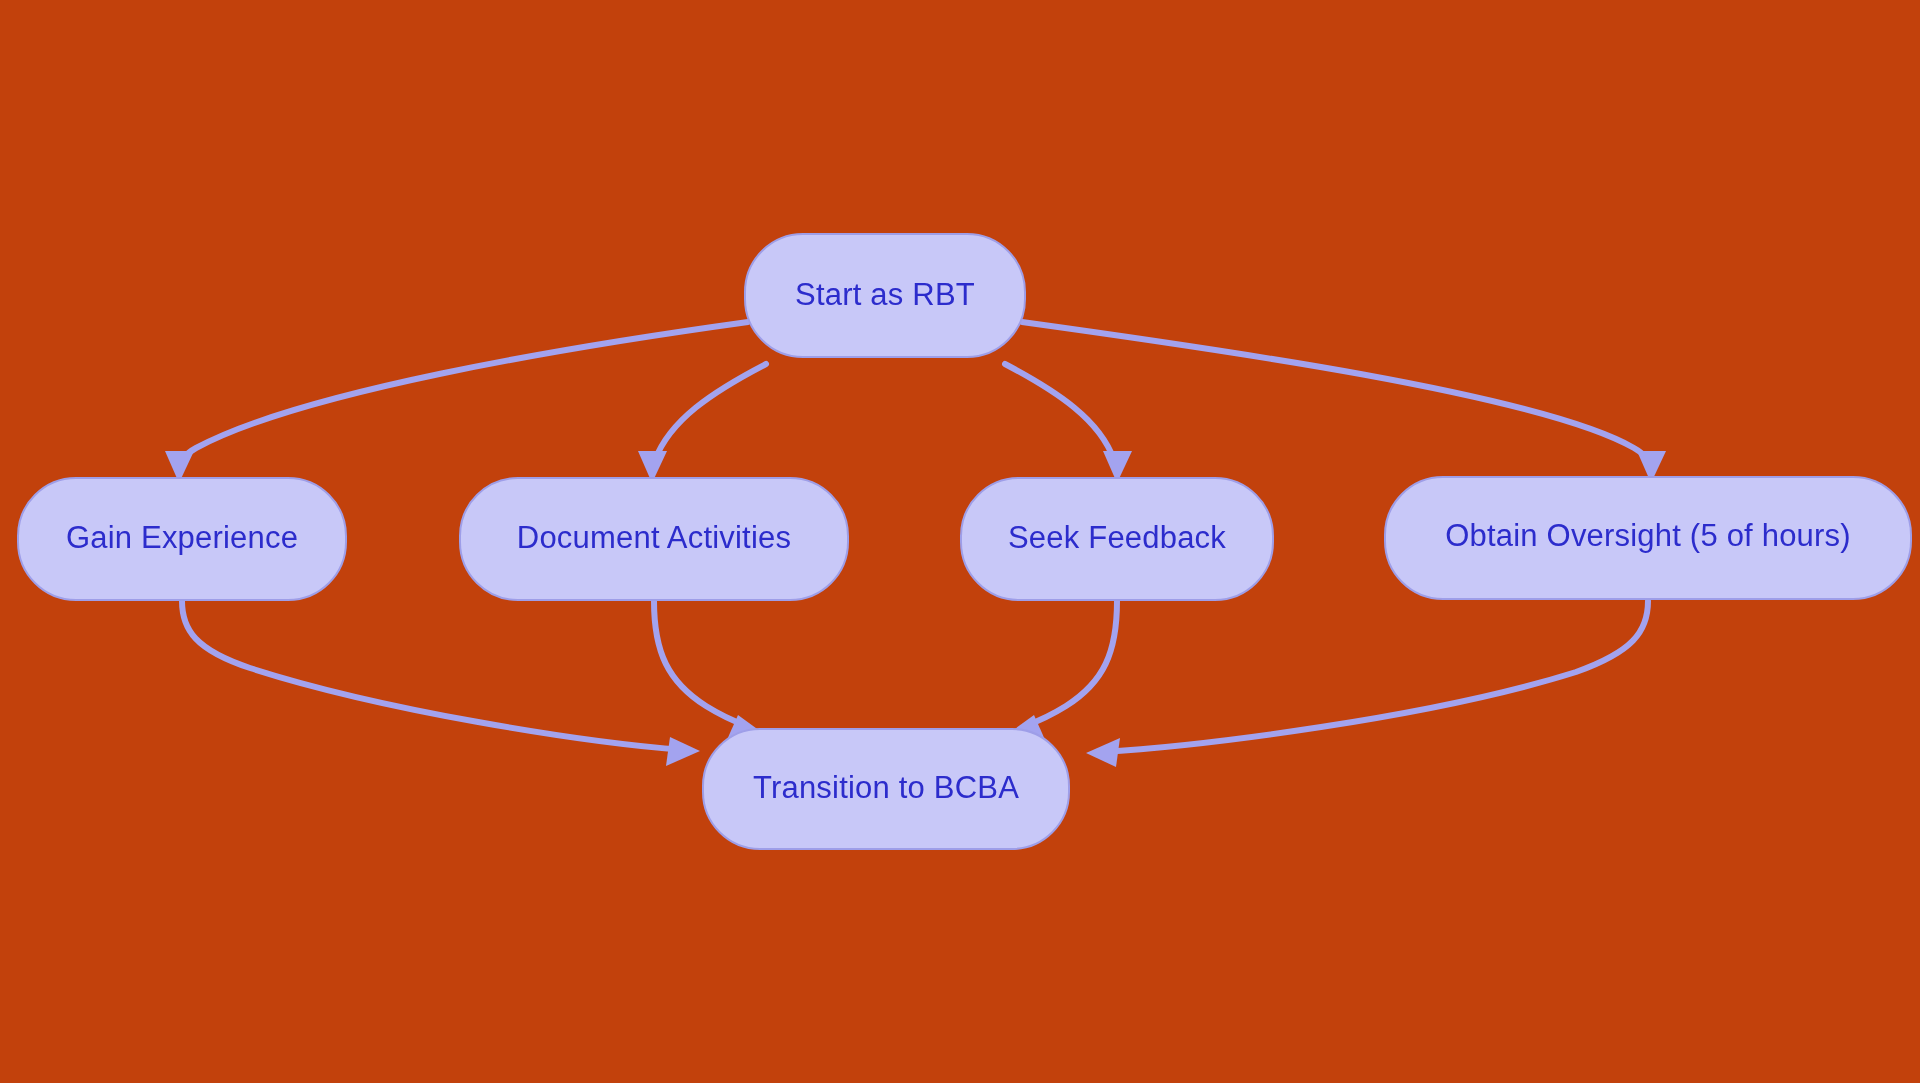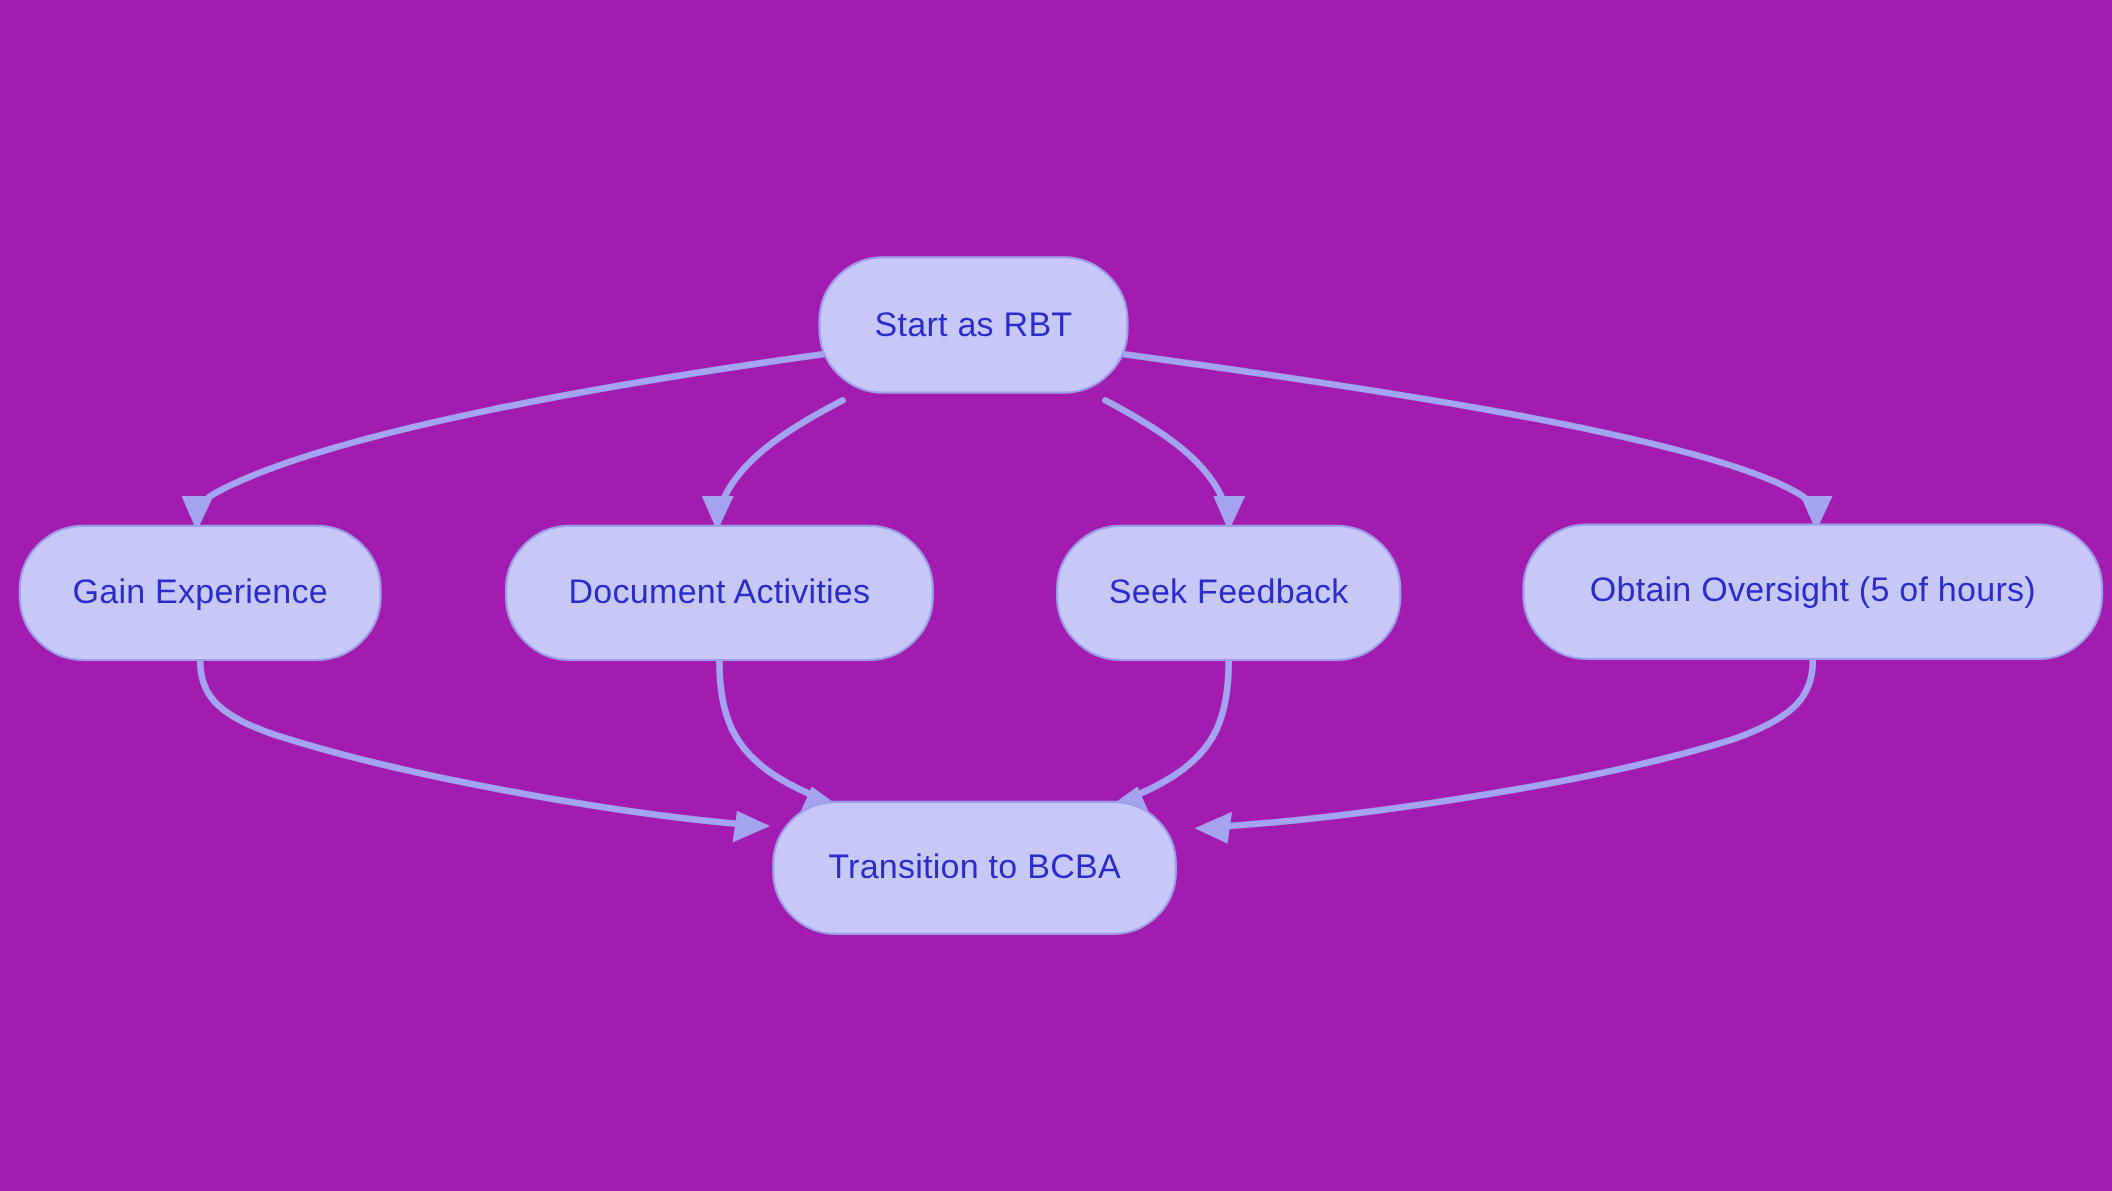--- a/index.html
+++ b/index.html
@@ -11,21 +11,21 @@
   body {
     font-family: "Liberation Sans", "DejaVu Sans", sans-serif;
     width: 1920px;
     height: 1083px;
     overflow: hidden;
   }
   #diagram-root {
     position: relative;
     width: 1920px;
     height: 1083px;
-    background: #a21caf;
+    background: #c2410c;
   }
   #flow-svg {
     position: absolute;
     top: 0;
     left: 0;
     width: 1920px;
     height: 1083px;
     display: block;
   }
   .node-shape {

